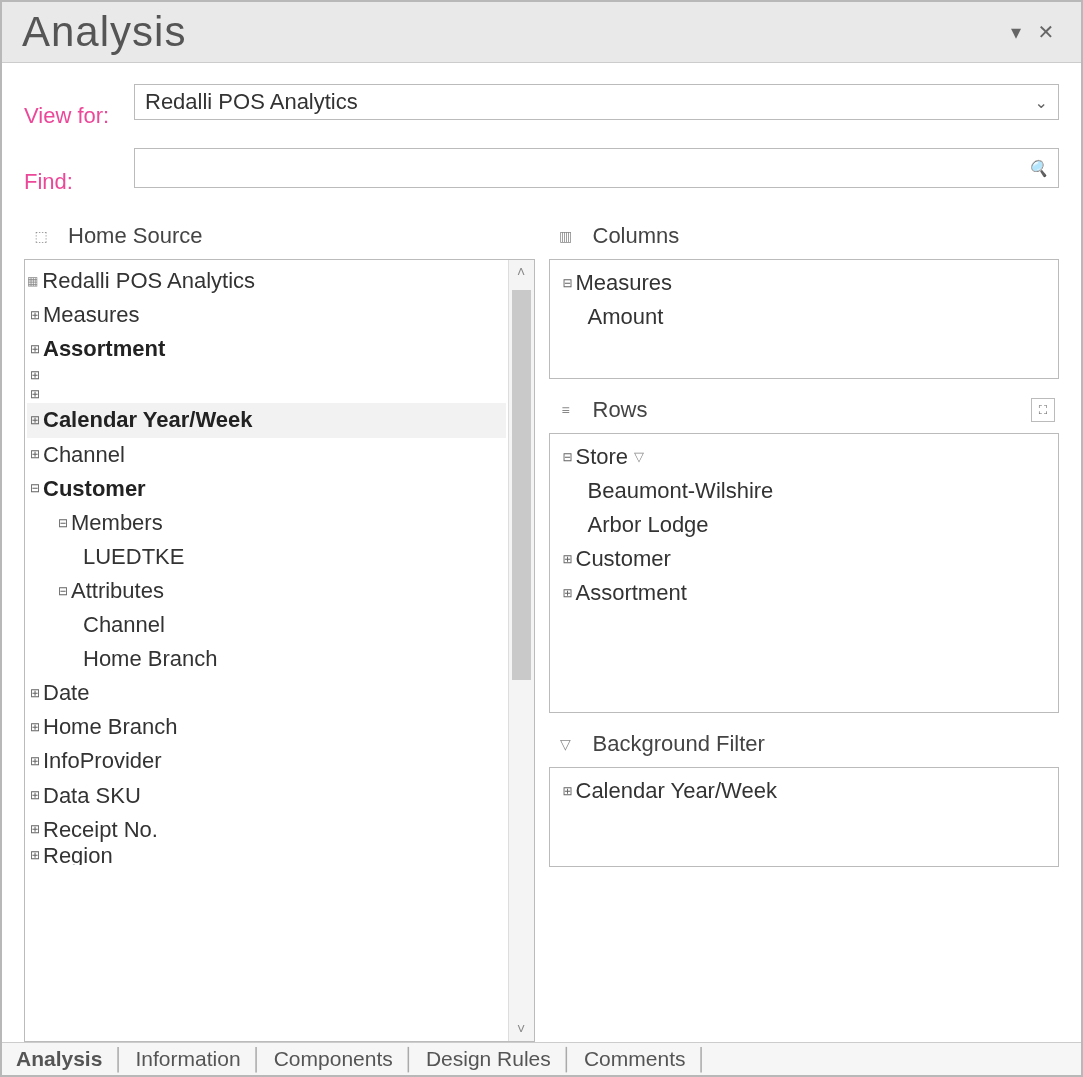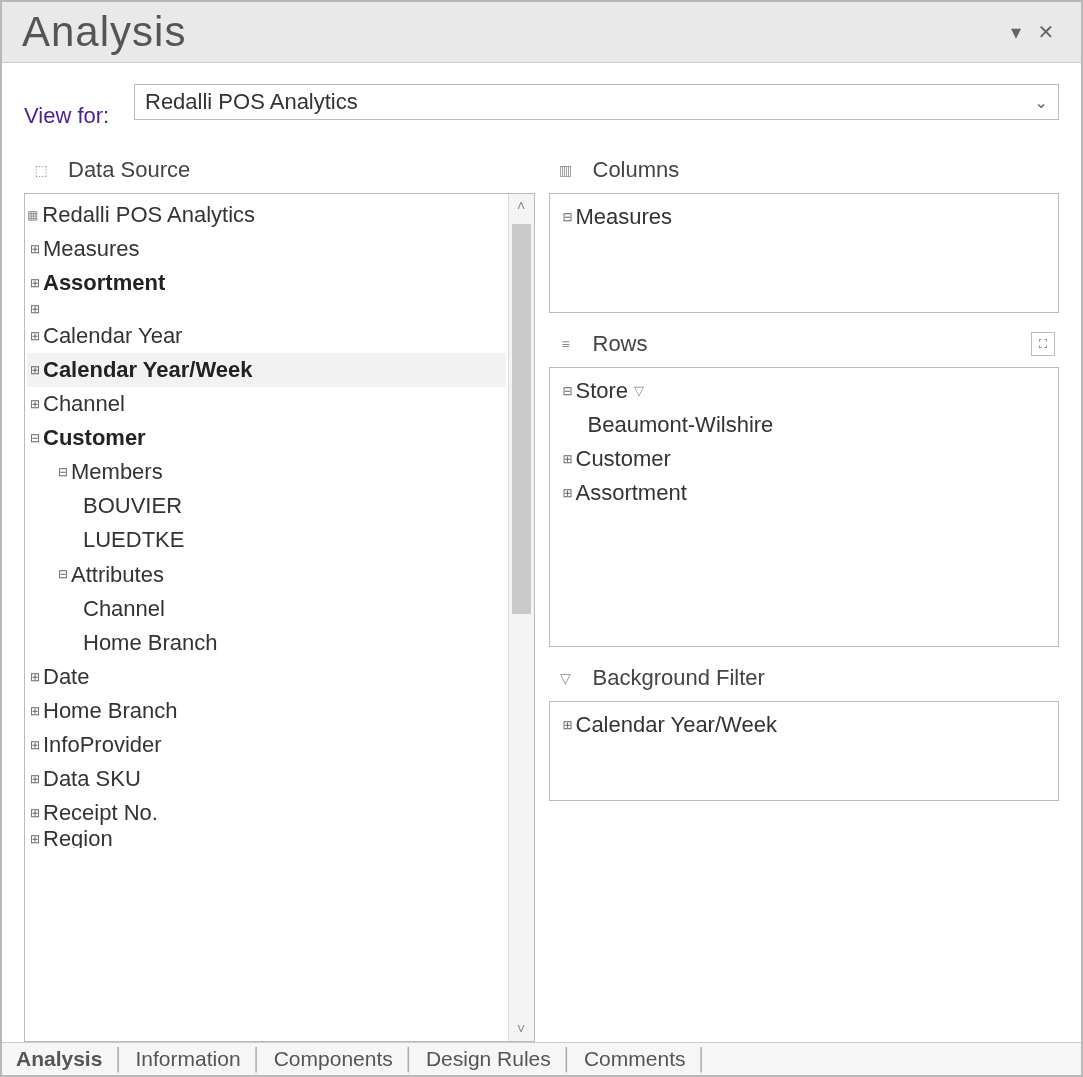--- a/index.html
+++ b/index.html
@@ -3,21 +3,21 @@
 <meta charset="utf-8">
 <style>
   * { box-sizing: border-box; margin: 0; padding: 0; font-family: "Segoe UI", Arial, sans-serif; }
   body { width: 1083px; height: 1077px; background: #fff; color: #333; }
   .panel { border: 2px solid #b8b8b8; background: #fff; display: flex; flex-direction: column; height: 1077px; width: 1083px; }
   .titlebar { background: #e9e9e9; display: flex; align-items: center; padding: 6px 20px; border-bottom: 1px solid #ccc; }
   .titlebar h1 { font-size: 42px; font-weight: 300; color: #555; flex: 1; letter-spacing: 1px; }
   .titlebar .ctrl { width: 30px; text-align: center; color: #666; font-size: 20px; cursor: pointer; user-select: none; }
   .toprows { padding: 12px 22px 8px 22px; }
   .toprow { display: flex; align-items: center; gap: 8px; margin-bottom: 12px; }
-  .toprow-label { width: 102px; font-size: 22px; color: #4c1d95; margin-top: 28px; }
+  .toprow-label { width: 102px; font-size: 22px; color: #ec4899; margin-top: 28px; }
   .select-box { flex: 1; border: 1px solid #bbb; padding: 4px 10px; font-size: 22px; display: flex; align-items: center; justify-content: space-between; cursor: pointer; background:#fff; }
   .select-box .chev { color:#666; font-size:16px; }
   .find-box { flex: 1; border: 1px solid #bbb; padding: 6px 10px; font-size: 22px; display:flex; align-items:center; background:#fff;}
   .find-box input { border:none; outline:none; flex:1; font-size:22px;}
   .find-box .mag { color:#888; font-style:italic; font-size:16px; }
   .columns-area { display:flex; flex:1; gap:14px; padding:0 22px 0 22px; overflow:hidden; }
   .leftcol { flex:1; display:flex; flex-direction:column; min-width:0; }
   .rightcol { flex:1; display:flex; flex-direction:column; gap:10px; min-width:0;}
   .section-head { display:flex; align-items:center; gap:18px; font-size:22px; color:#444; padding:8px 4px 10px 8px; }
   .section-head .spacer { flex:1; }
@@ -59,68 +59,71 @@
   </div>
 
   <div class="toprows">
     <div class="toprow">
       <div class="toprow-label">View for:</div>
       <div class="select-box">
         <span>Redalli POS Analytics</span>
         <span class="chev">⌄</span>
       </div>
     </div>
+    <div class="toprow">
+      <div class="toprow-label">Find:</div>
+      <div class="find-box">
+        <input type="text" value="" style="">
+        <span class="mag">🔍</span>
+      </div>
+    </div>
   </div>
 
   <div class="columns-area">
 
     <div class="leftcol">
       <div class="section-head">
         <span class="icon-small">⬚</span>
-        <span>Data Source</span>
+        <span>Home Source</span>
       </div>
       <div class="tree-container">
         <div class="tree">
           <div class="ds-row">
               <span class="ds-icon">▦</span>
               <span class="lbl">Redalli POS Analytics</span>
             </div>
           <div class="ds-row">
               <span class="tog">⊞</span>
               <span class="lbl">Measures</span>
             </div>
           <div class="ds-row">
               <span class="tog">⊞</span>
               <span class="lbl bold">Assortment</span>
             </div>
           <div class="ds-row">
               <span class="tog">⊞</span>
             </div>
           <div class="ds-row">
               <span class="tog">⊞</span>
-              <span class="lbl">Calendar Year</span>
             </div>
           <div class="ds-row highlight">
               <span class="tog">⊞</span>
               <span class="lbl bold">Calendar Year/Week</span>
             </div>
           <div class="ds-row">
               <span class="tog">⊞</span>
               <span class="lbl">Channel</span>
             </div>
           <div class="ds-row">
               <span class="tog">⊟</span>
               <span class="lbl bold">Customer</span>
             </div>
           <div class="ds-row indent1">
               <span class="tog">⊟</span>
               <span class="lbl">Members</span>
-            </div>
-          <div class="ds-row indent2">
-              <span class="lbl">BOUVIER</span>
             </div>
           <div class="ds-row indent2">
               <span class="lbl">LUEDTKE</span>
             </div>
           <div class="ds-row indent1">
               <span class="tog">⊟</span>
               <span class="lbl">Attributes</span>
             </div>
           <div class="ds-row indent2">
               <span class="lbl">Channel</span>
@@ -164,40 +167,46 @@
     <div class="rightcol">
       <div>
         <div class="section-head">
           <span class="icon-small">▥</span>
           <span>Columns</span>
         </div>
         <div class="box cols-box">
           <div class="ds-row">
               <span class="tog">⊟</span>
               <span class="lbl">Measures</span>
+            </div>
+          <div class="ds-row indent1">
+              <span class="lbl">Amount</span>
             </div>
         </div>
       </div>
 
       <div>
         <div class="section-head">
           <span class="icon-small">≡</span>
           <span>Rows</span>
           <span class="spacer"></span>
           <span class="rows-head-btn">⛶</span>
         </div>
         <div class="box rows-box">
           <div class="ds-row">
               <span class="tog">⊟</span>
               <span class="lbl">Store</span>
               <span class="filter-icon">▽</span>
             </div>
           <div class="ds-row indent1">
               <span class="lbl">Beaumont-Wilshire</span>
             </div>
+          <div class="ds-row indent1">
+              <span class="lbl">Arbor Lodge</span>
+            </div>
           <div class="ds-row">
               <span class="tog">⊞</span>
               <span class="lbl">Customer</span>
             </div>
           <div class="ds-row">
               <span class="tog">⊞</span>
               <span class="lbl">Assortment</span>
             </div>
         </div>
       </div>

